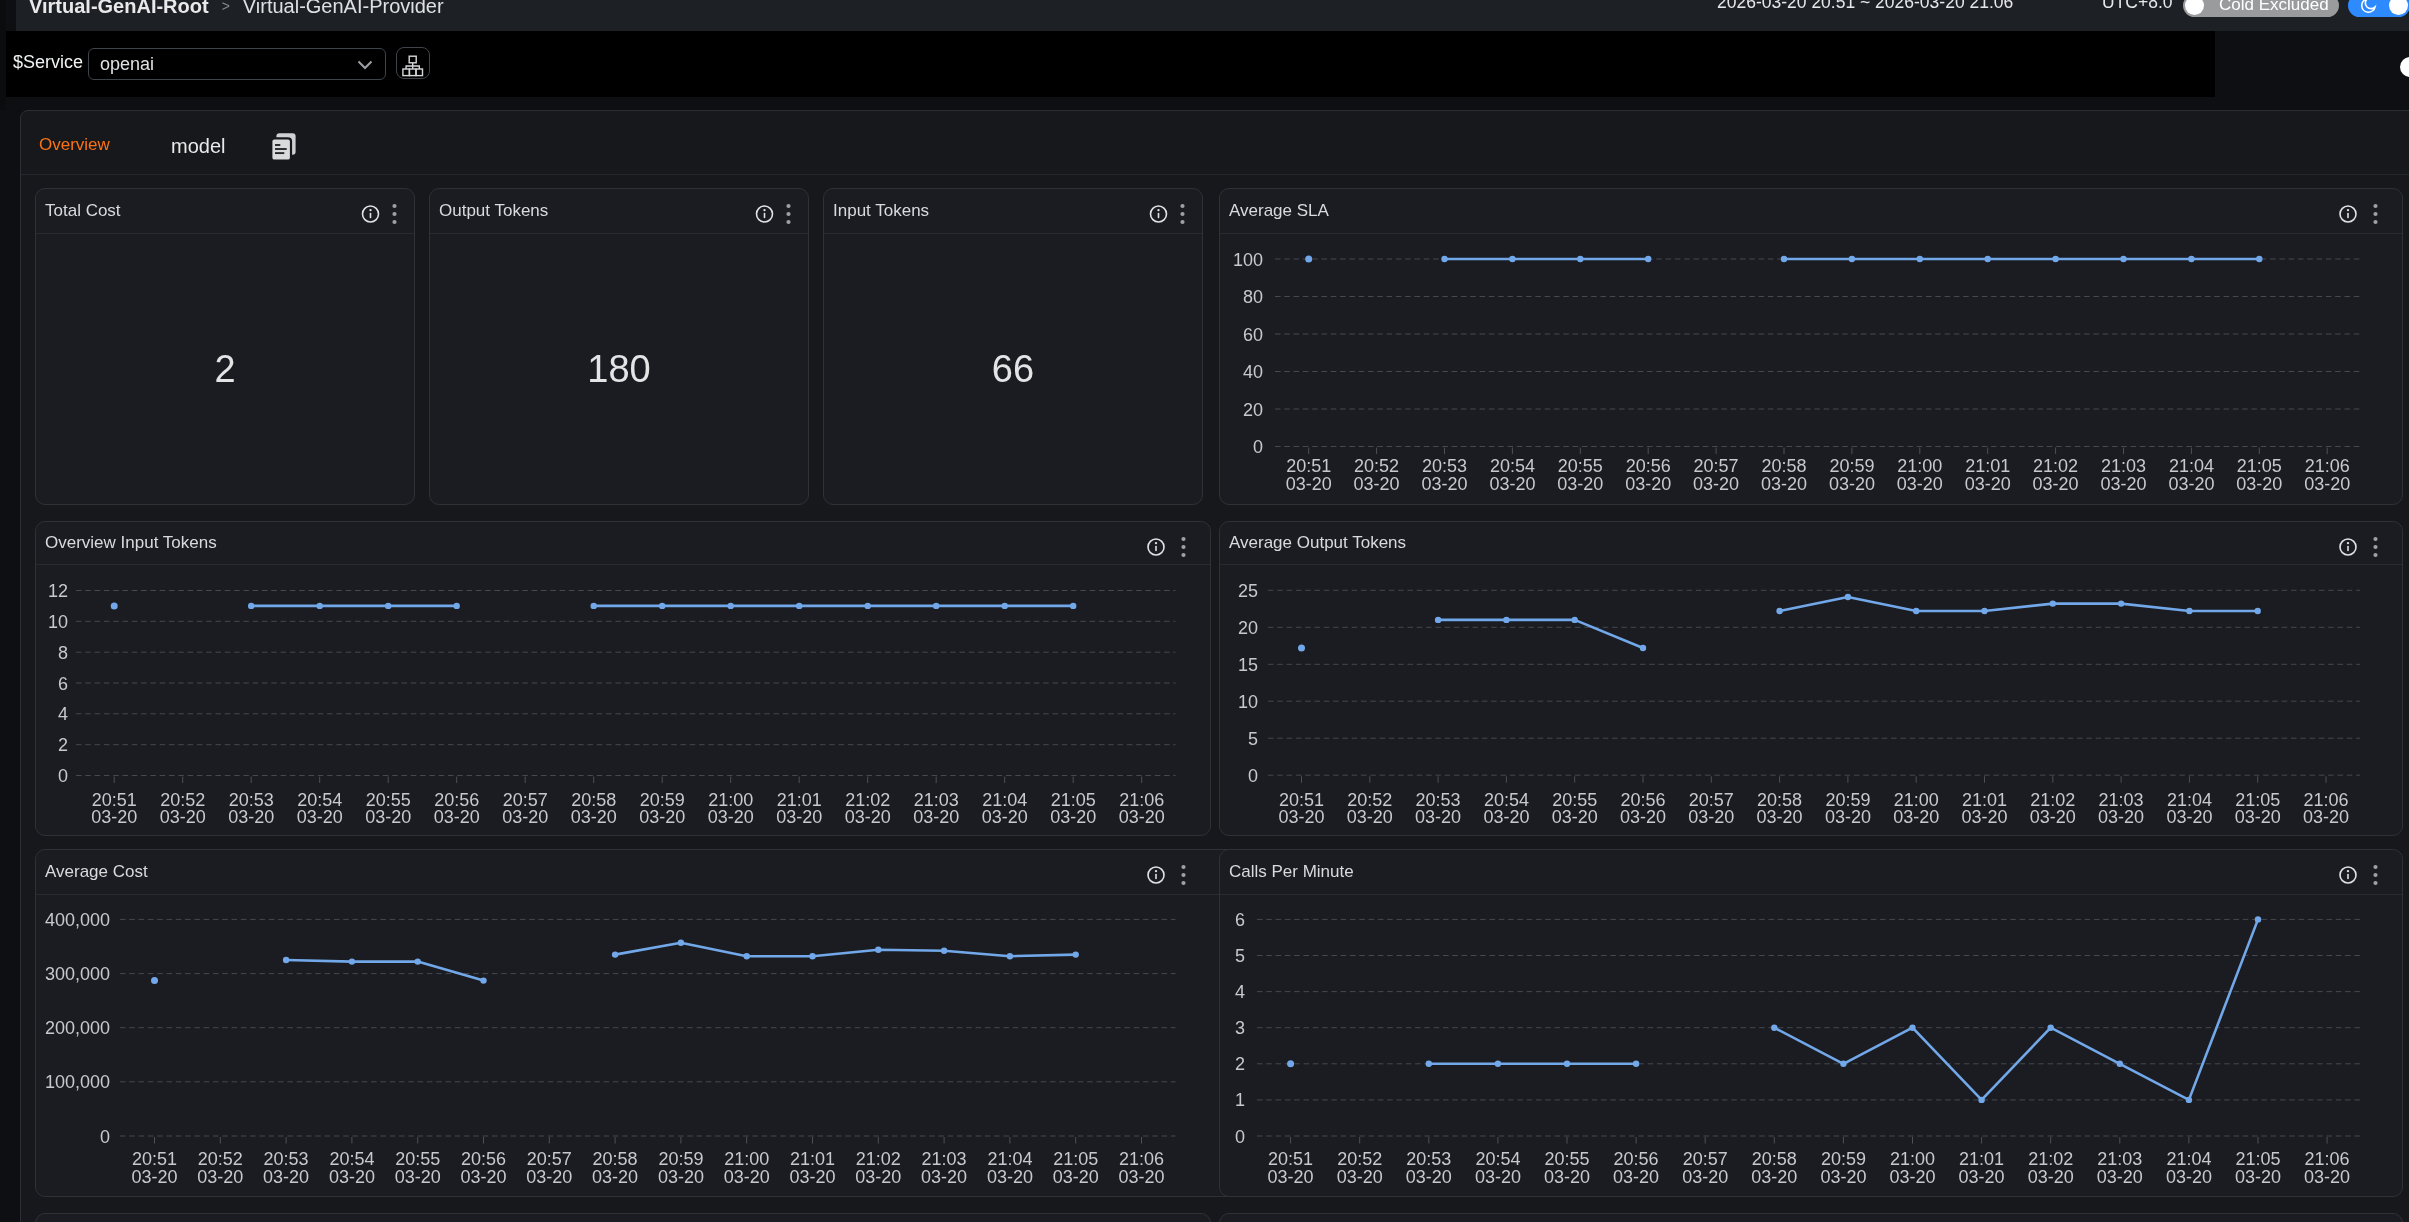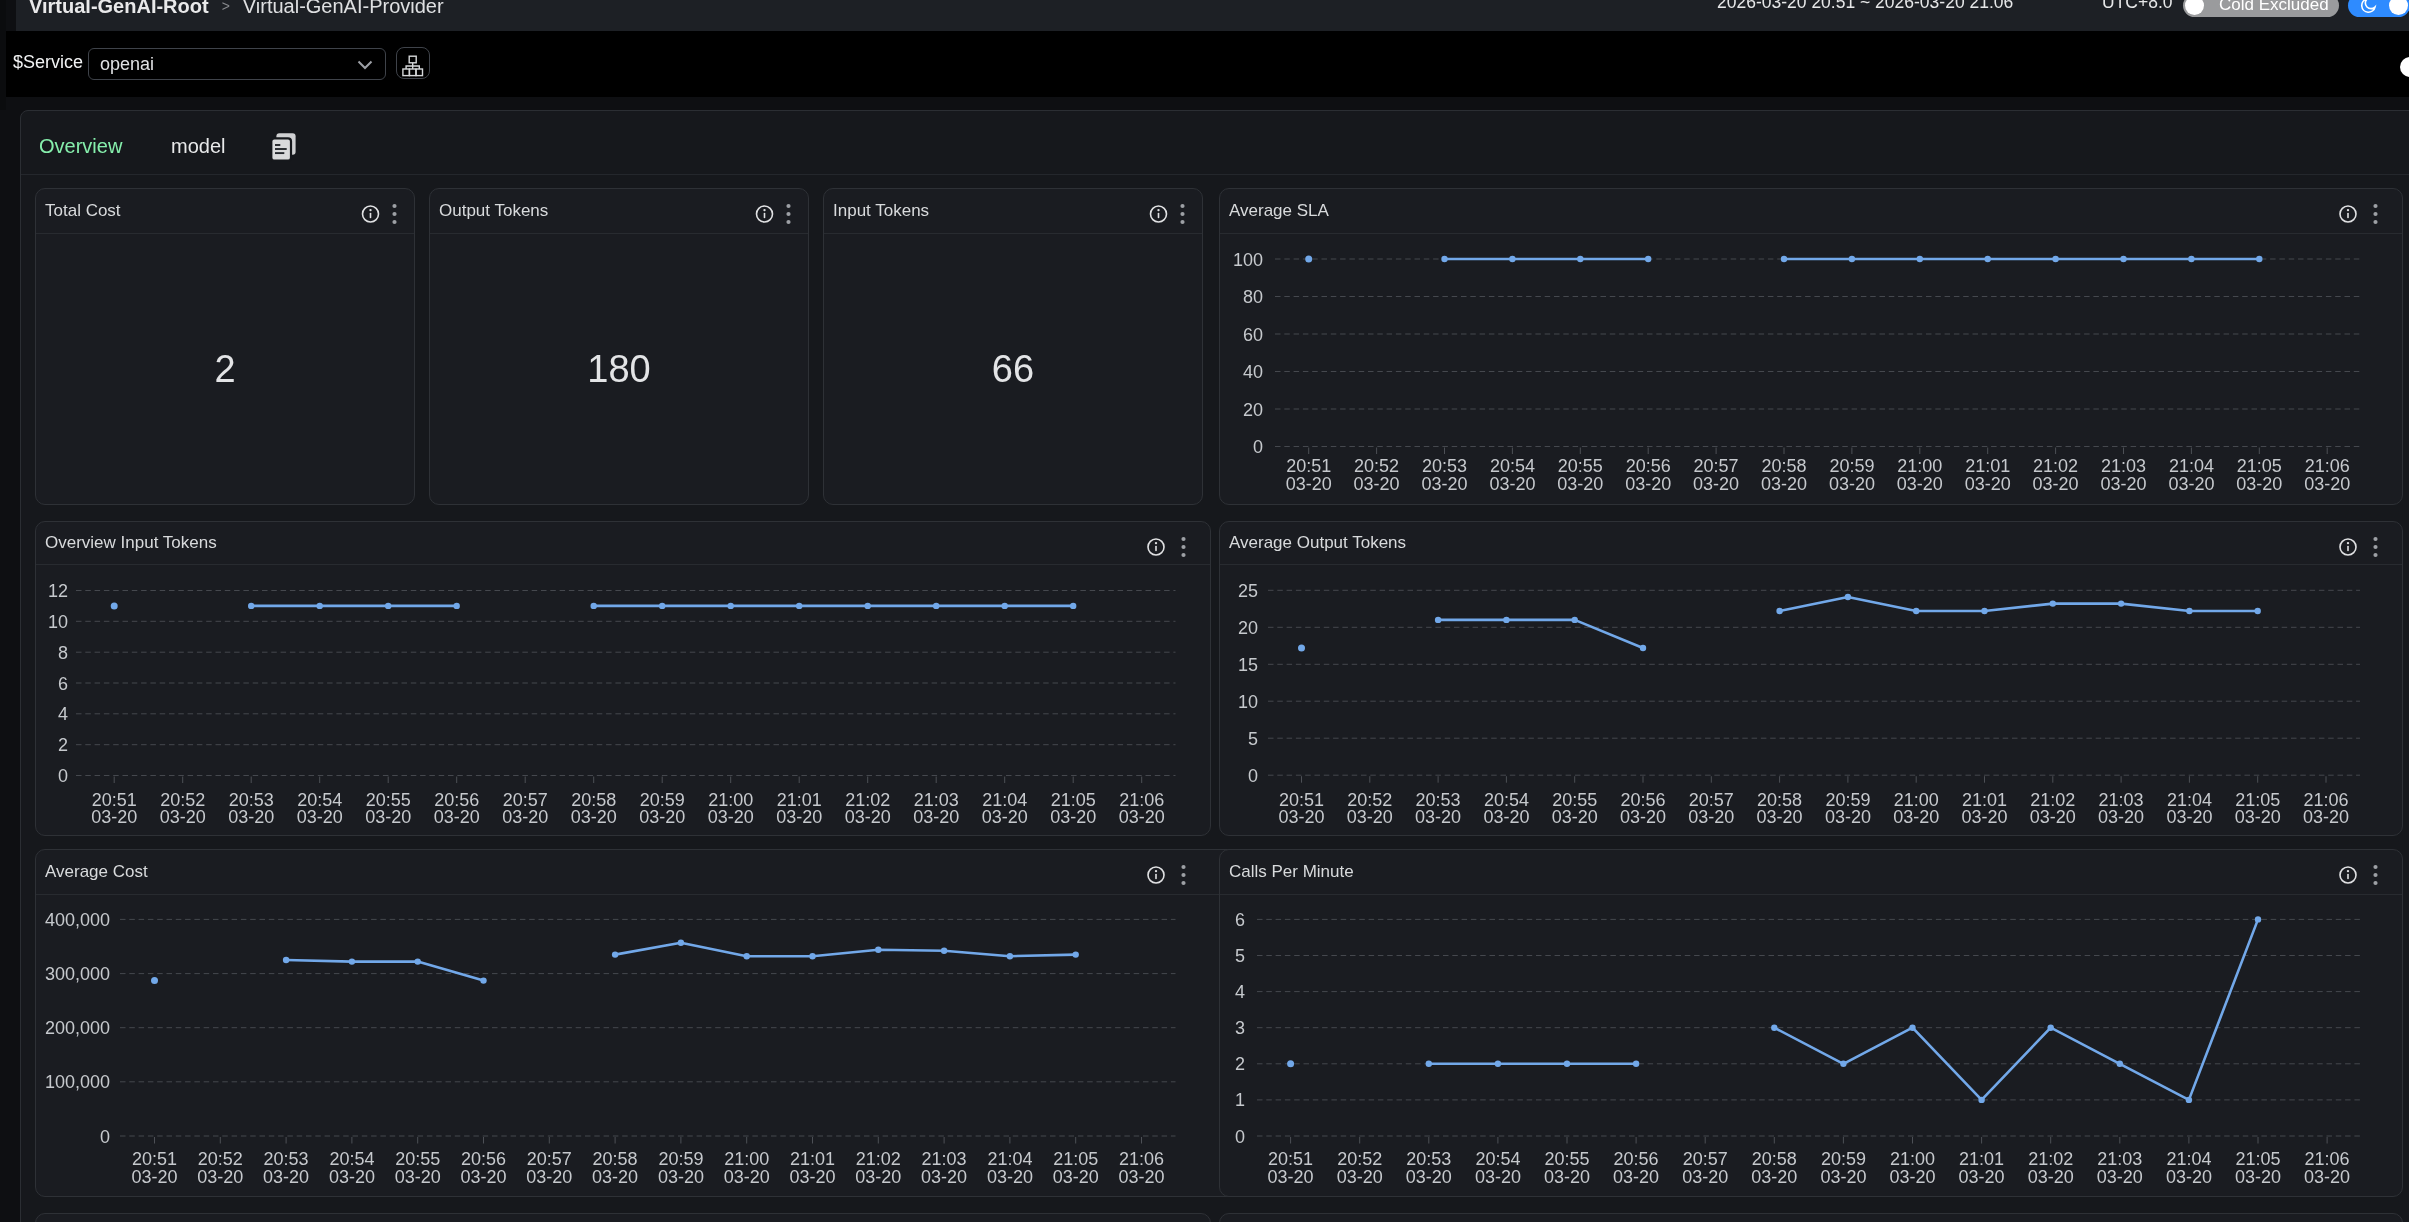--- a/index.html
+++ b/index.html
@@ -28,21 +28,21 @@
   </div>
   <div class="abs" style="left:2332px;top:-6px;width:62px;height:23px;background:#2e8bff;border-radius:12px">
     <svg width="18" height="18" style="position:absolute;left:12px;top:2px" viewBox="0 0 18 18">
       <path d="M15 11 A6.7 6.7 0 1 1 7 3 A5.6 5.6 0 0 0 15 11 Z" fill="none" stroke="#fff" stroke-width="1.6"></path>
     </svg>
     <div class="abs" style="left:41px;top:2px;width:19px;height:19px;border-radius:50%;background:#fff"></div>
   </div>
   <div class="abs" style="left:2400px;top:-7px;width:18px;height:18px;border-radius:50%;border:2px solid #fff"></div>
 </div>
 
-<div class="abs" style="left:0;top:31px;width:2409px;height:66px;background:#000000">
+<div class="abs" style="left:0;top:31px;width:2215px;height:66px;background:#000000">
   <div class="abs" style="left:13px;top:21px;font-size:18px;line-height:21px;color:#f2f3f4">$Service</div>
   <div class="abs" style="left:88px;top:17px;width:298px;height:32px;background:#000;border:1px solid #3f434a;border-radius:6px">
     <div class="abs" style="left:11px;top:5px;font-size:18px;line-height:21px;color:#e0e1e3">openai</div>
     <svg width="16" height="10" style="position:absolute;right:12px;top:11px" viewBox="0 0 16 10">
       <path d="M1.5 1.5 L8 8 L14.5 1.5" fill="none" stroke="#9da0a6" stroke-width="2"></path>
     </svg>
   </div>
   <div class="abs" style="left:396px;top:16px;width:34px;height:32px;border:1px solid #3f434a;border-radius:8px">
     <svg width="22" height="22" viewBox="0 0 22 22" style="position:absolute;left:5px;top:6.5px">
       <g fill="none" stroke="#d5d7d9" stroke-width="1.4">
@@ -53,21 +53,21 @@
         <path d="M10.7 7.8 V11 M4.1 14 V11 H17.3 V14 M10.7 11 V14"></path>
       </g>
     </svg>
   </div>
   <div class="abs" style="left:2400px;top:26px;width:20px;height:20px;border-radius:50%;background:#fff"></div>
 </div>
 
 <div class="abs" style="left:0;top:0;width:6px;height:110px;background:#0b0c0e"></div>
 
 <div class="abs" style="left:20px;top:110px;width:2395px;height:1118px;background:#16181c;border:1px solid #2b2e33;border-radius:8px 0 0 0">
-  <div class="abs" style="left:18px;top:24px;font-size:20px;color:#86efac">Overview</div>
+  <div class="abs" style="left:18px;top:24px;font-size:17px;color:#f97316">Overview</div>
   <div class="abs" style="left:150px;top:24px;font-size:20px;color:#e8e9ea">model</div>
   <div class="abs" style="left:0;top:63px;width:100%;height:1px;background:#24272c"></div>
   <svg width="30" height="30" viewBox="0 0 30 30" style="position:absolute;left:247px;top:21.5px">
     <rect x="8.4" y="0.3" width="19.2" height="21.5" rx="3" fill="#cfd0d2"></rect>
     <rect x="3.3" y="5.3" width="19.7" height="22.4" rx="3" fill="#d9dadb" stroke="#16181c" stroke-width="2.2"></rect>
     <line x1="7" y1="12" x2="12.3" y2="12" stroke="#23262b" stroke-width="1.9"></line>
     <line x1="7" y1="16" x2="18.7" y2="16" stroke="#23262b" stroke-width="1.9"></line>
     <line x1="7" y1="20.1" x2="16.3" y2="20.1" stroke="#23262b" stroke-width="1.9"></line>
   </svg>
 </div>

